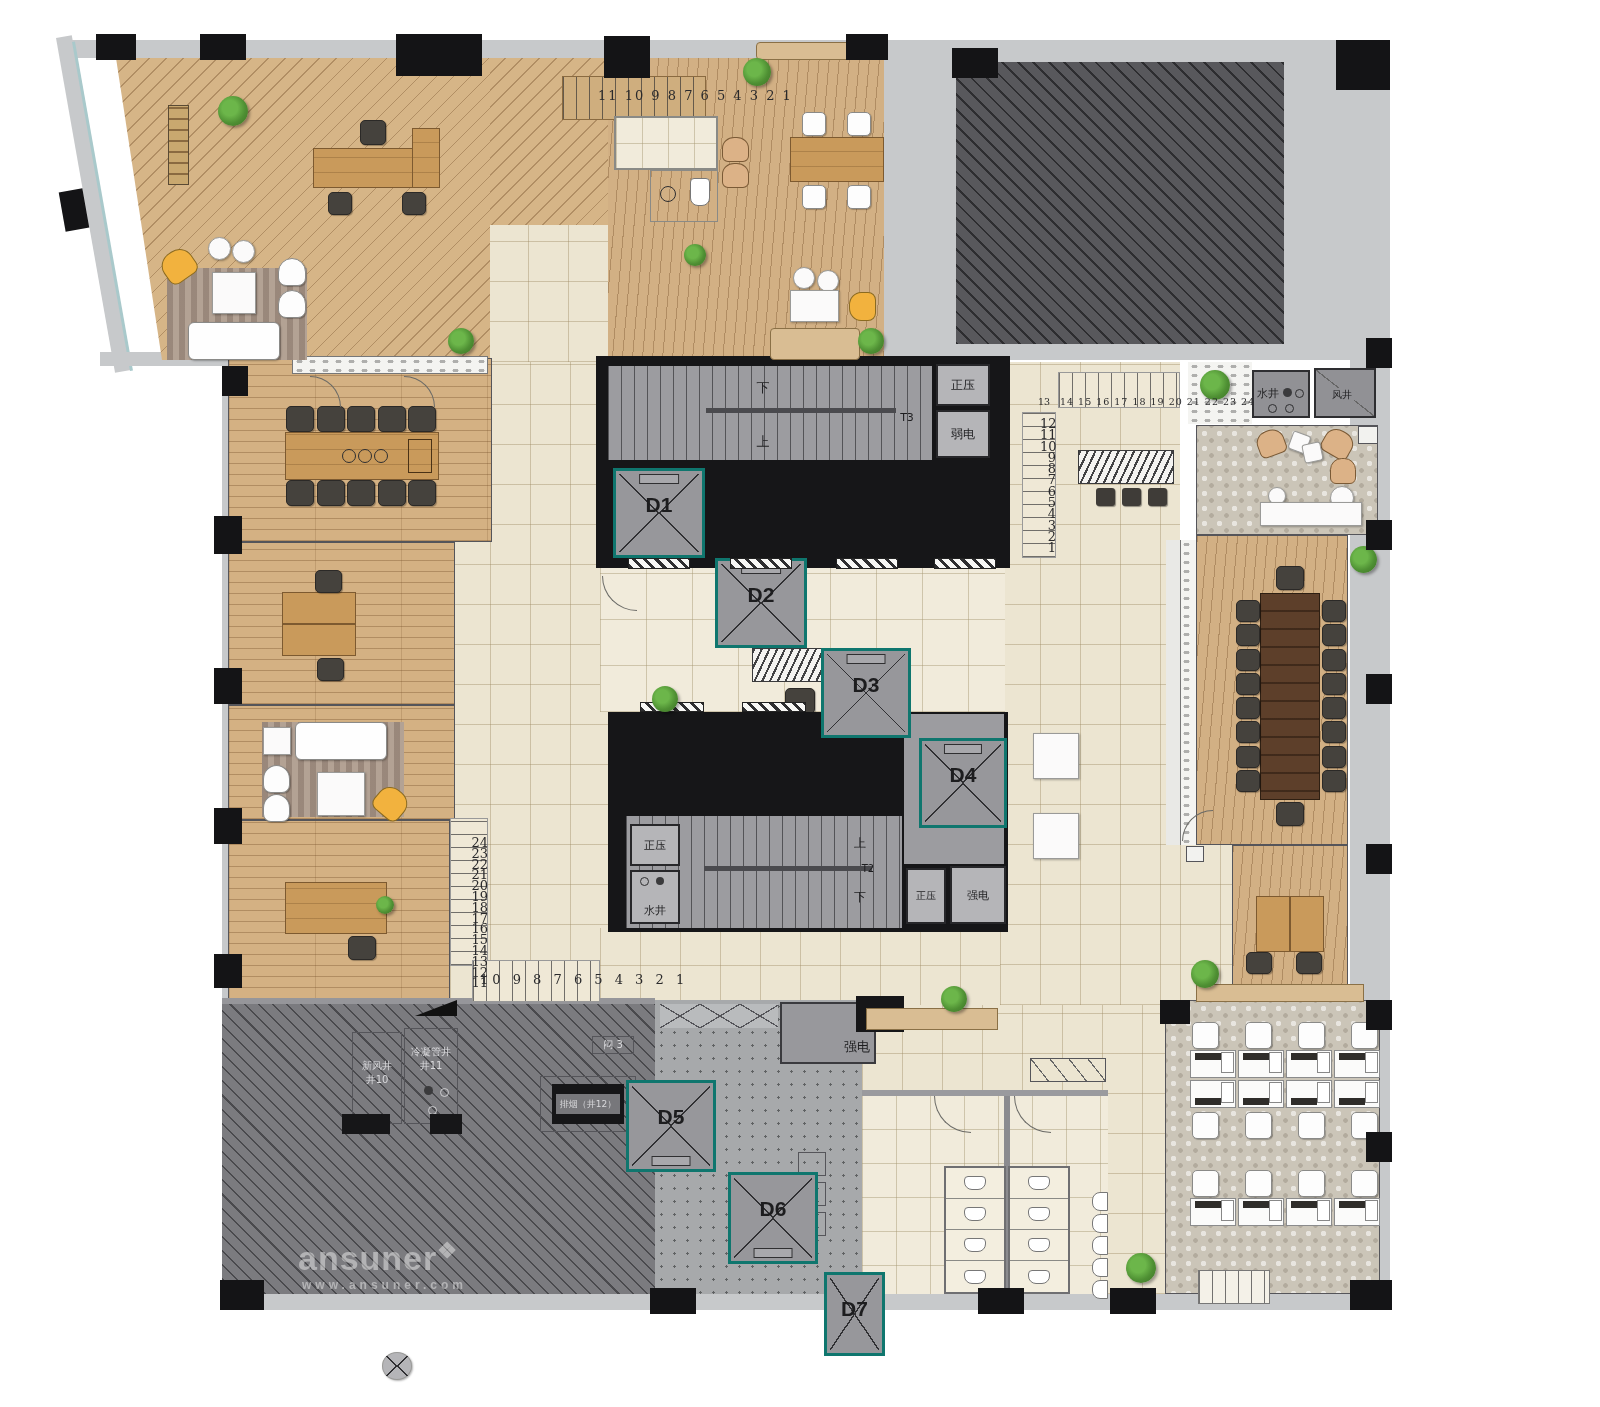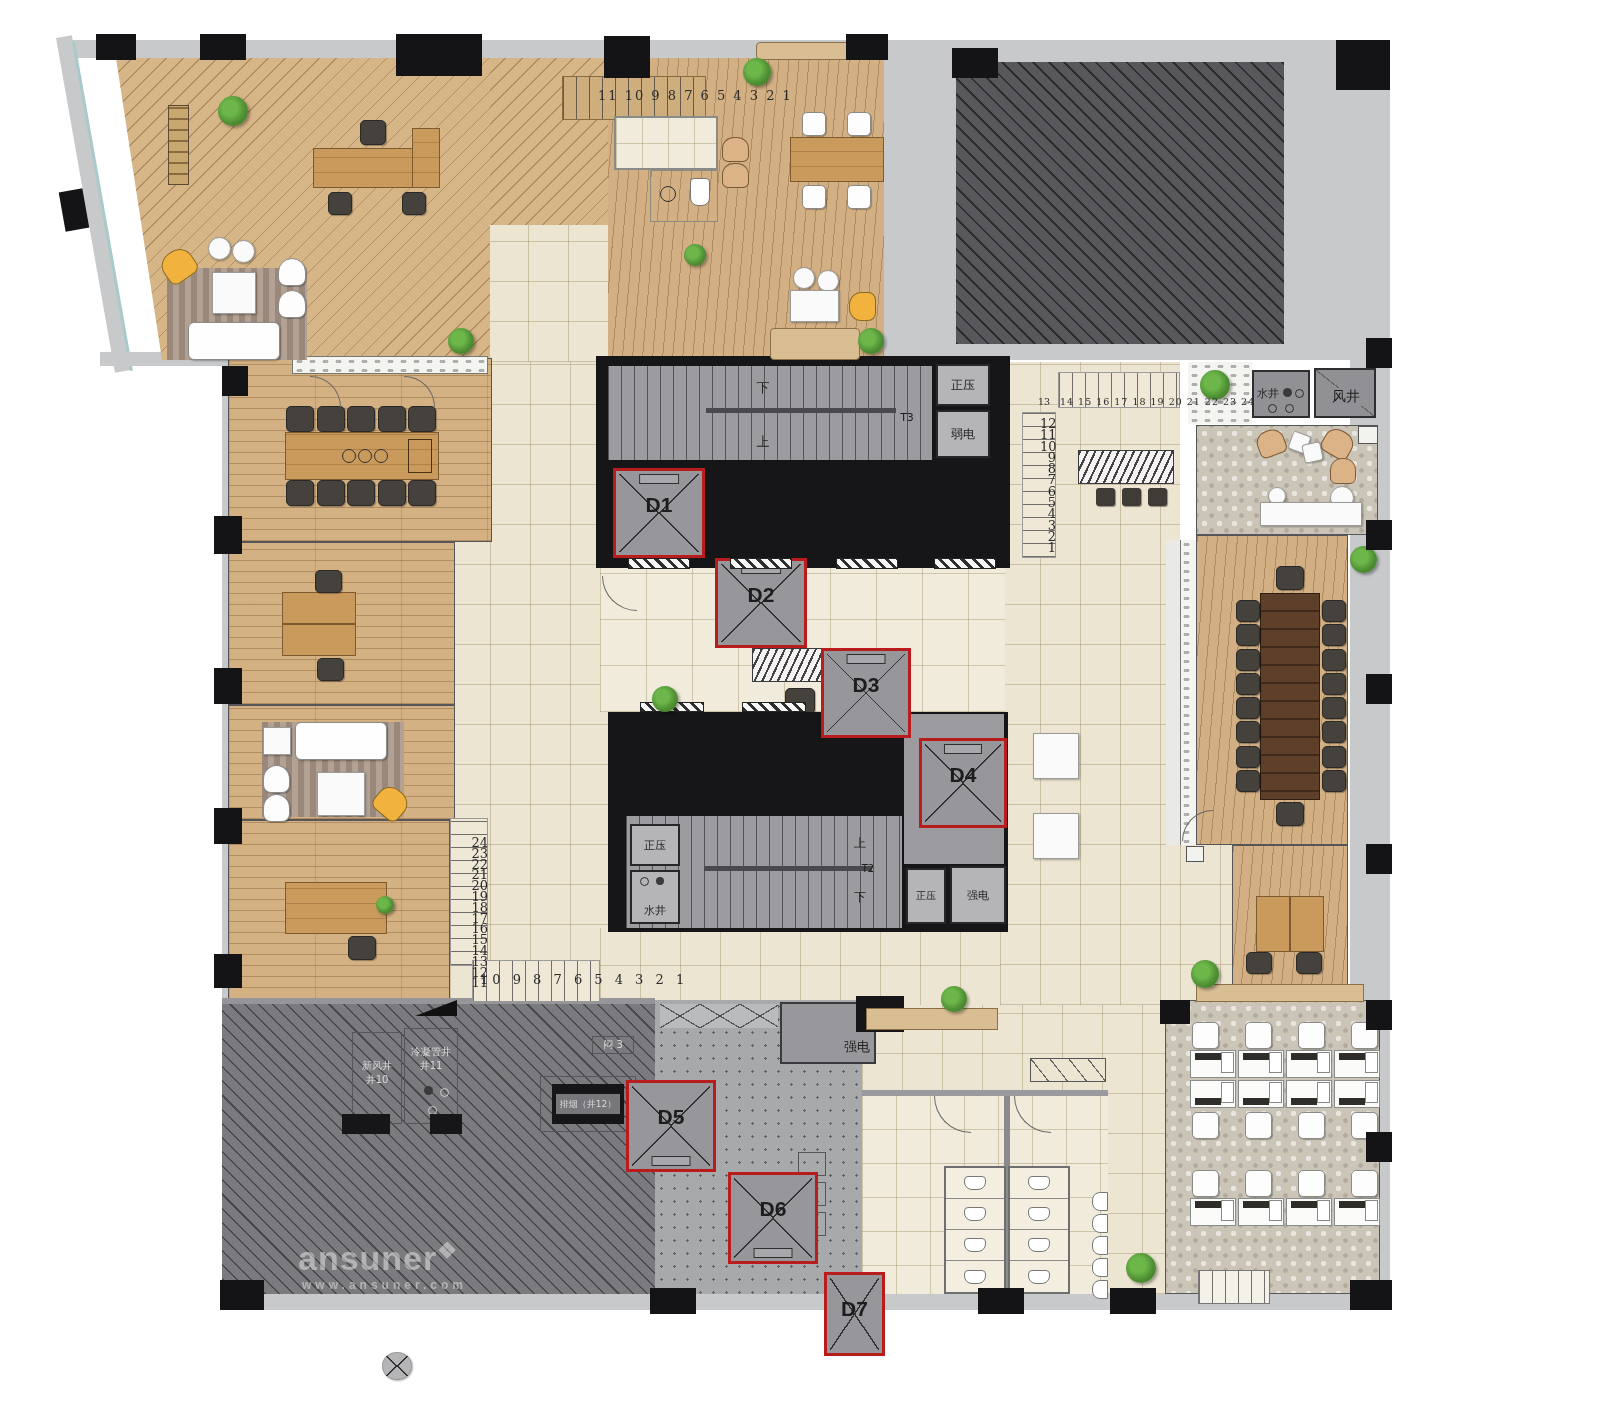--- a/index.html
+++ b/index.html
@@ -20,21 +20,21 @@
   .terrazzo{background-color:#a7a9ab;background-image:radial-gradient(rgba(48,50,52,.6) 1.1px,transparent 1.4px);background-size:13px 13px}
   .carpet{background-color:#cbc5b8;background-image:radial-gradient(circle,rgba(255,255,255,.55) 2.5px,transparent 3px),radial-gradient(circle,rgba(140,132,118,.4) 2px,transparent 2.6px);background-size:15px 15px,15px 15px;background-position:0 0,7px 7px}
   .pebble{background-color:#f4f4f1;background-image:radial-gradient(ellipse 5px 3px,rgba(118,118,116,.55) 58%,transparent 62%);background-size:13px 9px}
   .grayroom{background:#9c9ca0}
   .groomL{background:#b5b5b8;border:2px solid #27272a;box-sizing:border-box}
   .treadsV{background-image:repeating-linear-gradient(90deg,rgba(45,45,48,.65) 0 1px,transparent 1px 13px)}
   .treadsH{background-image:repeating-linear-gradient(0deg,rgba(45,45,48,.65) 0 1px,transparent 1px 13px)}
   .sill{background:repeating-linear-gradient(45deg,#2e2e30 0 3px,#f7f7f5 3px 8px);border:1px solid #222;box-sizing:border-box;z-index:6}
   .hatchF{background-color:#f4f3f1;background-image:repeating-linear-gradient(115deg,rgba(35,35,38,.85) 0 2px,transparent 2px 7px);border:1px solid #3a3a3c;box-sizing:border-box}
   
-  .cab{background:#97979b;border:3px solid #b91c1c;box-sizing:border-box;display:flex;align-items:flex-start;justify-content:center;z-index:5}
+  .cab{background:#97979b;border:3px solid #0f766e;box-sizing:border-box;display:flex;align-items:flex-start;justify-content:center;z-index:5}
   .cab .dlabel{margin-top:22px;font-size:21px;font-weight:bold;color:#1d1d1f;z-index:2}
   .x{position:relative}
   .x::before{content:"";position:absolute;inset:3px;background-image:linear-gradient(to top right,transparent calc(50% - .7px),#303033 calc(50% - .7px) calc(50% + .7px),transparent calc(50% + .7px)),linear-gradient(to top left,transparent calc(50% - .7px),#303033 calc(50% - .7px) calc(50% + .7px),transparent calc(50% + .7px))}
   .door{position:absolute;top:3px;left:50%;transform:translateX(-50%);width:44%;height:8px;border:1.5px solid #2f2f31;background:#a8a8ac;z-index:2}
   .door.bot{top:auto;bottom:3px}
   
   .chairD{display:block;background:#45423d;border:1px solid #2b2927;border-radius:5px;box-shadow:1px 1px 1px rgba(0,0,0,.3)}
   .chairW{display:block;background:#fdfdfd;border:1px solid #8a8a88;border-radius:5px;box-shadow:1px 1px 1px rgba(0,0,0,.25)}
   .chairT{display:block;background:#dcb287;border:1px solid #7a5a36;border-radius:45% 45% 6px 6px}
   .chairY{background:#f2b23e;border:1px solid #8a6a20;border-radius:45% 45% 8px 8px}
@@ -346,21 +346,21 @@
   <div class="abs sofaT" style="left:756px;top:42px;width:128px;height:16px"></div>
 
   <div class="abs" style="left:1252px;top:370px;width:58px;height:48px;background:#919195;border:2px solid #2e2e31;box-sizing:border-box">
     <span class="lbl" style="position:absolute;left:3px;top:14px;font-size:11px">水井</span>
     <i class="dot" style="position:absolute;right:16px;top:16px;width:9px;height:9px"></i>
     <i class="circ" style="position:absolute;right:4px;top:17px;width:7px;height:7px"></i>
     <i class="circ" style="position:absolute;left:14px;bottom:3px;width:7px;height:7px"></i>
     <i class="circ" style="position:absolute;right:14px;bottom:3px;width:7px;height:7px"></i>
   </div>
   <div class="abs diag" style="left:1314px;top:368px;width:62px;height:50px;background-color:#919195;border:2px solid #2e2e31;box-sizing:border-box">
-    <span class="lbl" style="position:absolute;left:14px;top:18px;font-size:14px;background:#919195;padding:0 2px">风井</span>
+    <span class="lbl" style="position:absolute;left:14px;top:18px;font-size:10px;background:#919195;padding:0 2px">风井</span>
   </div>
   <div class="abs plant" style="left:1200px;top:370px;width:30px;height:30px"></div>
   <div class="abs chairT" style="left:1257px;top:430px;width:26px;height:24px;transform:rotate(-20deg)"></div>
   <div class="abs chairT" style="left:1323px;top:430px;width:28px;height:25px;transform:rotate(30deg)"></div>
   <div class="abs chairT" style="left:1330px;top:458px;width:24px;height:24px"></div>
   <div class="abs tableM" style="left:1290px;top:433px;width:17px;height:17px;border-radius:3px;transform:rotate(20deg)"></div>
   <div class="abs tableM" style="left:1303px;top:443px;width:17px;height:17px;border-radius:3px;transform:rotate(-12deg)"></div>
   <div class="abs tableM" style="left:1268px;top:487px;width:16px;height:16px;border-radius:50%"></div>
   <div class="abs tableM" style="left:1330px;top:486px;width:22px;height:22px;border-radius:50%"></div>
   <div class="abs tableM" style="left:1260px;top:502px;width:100px;height:22px"></div>

